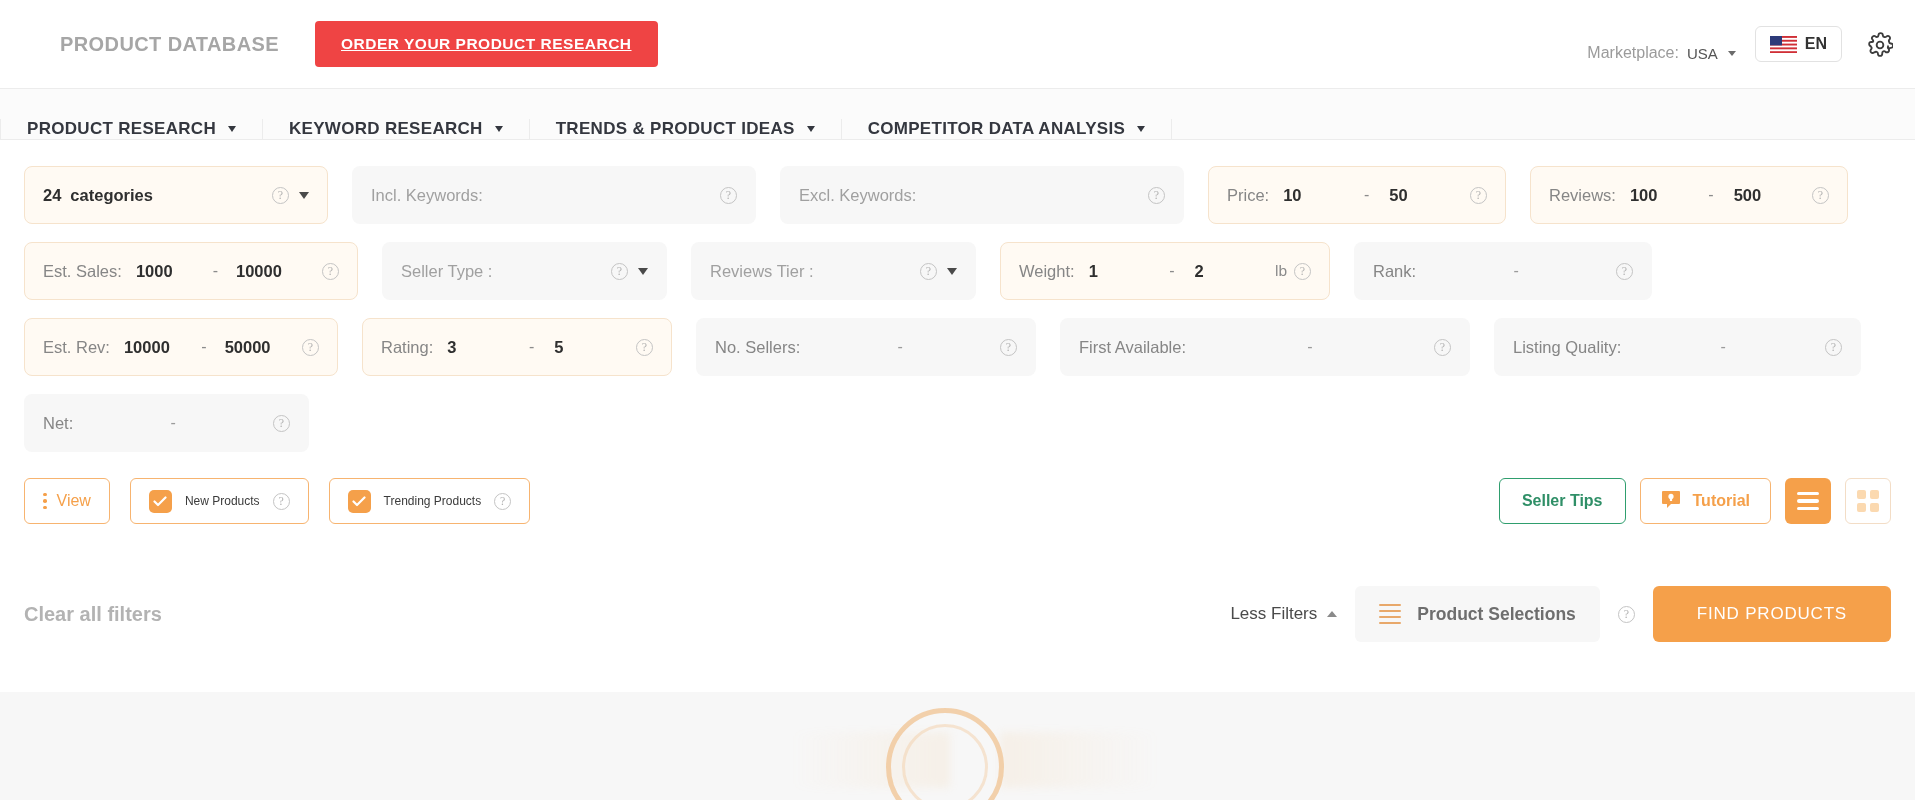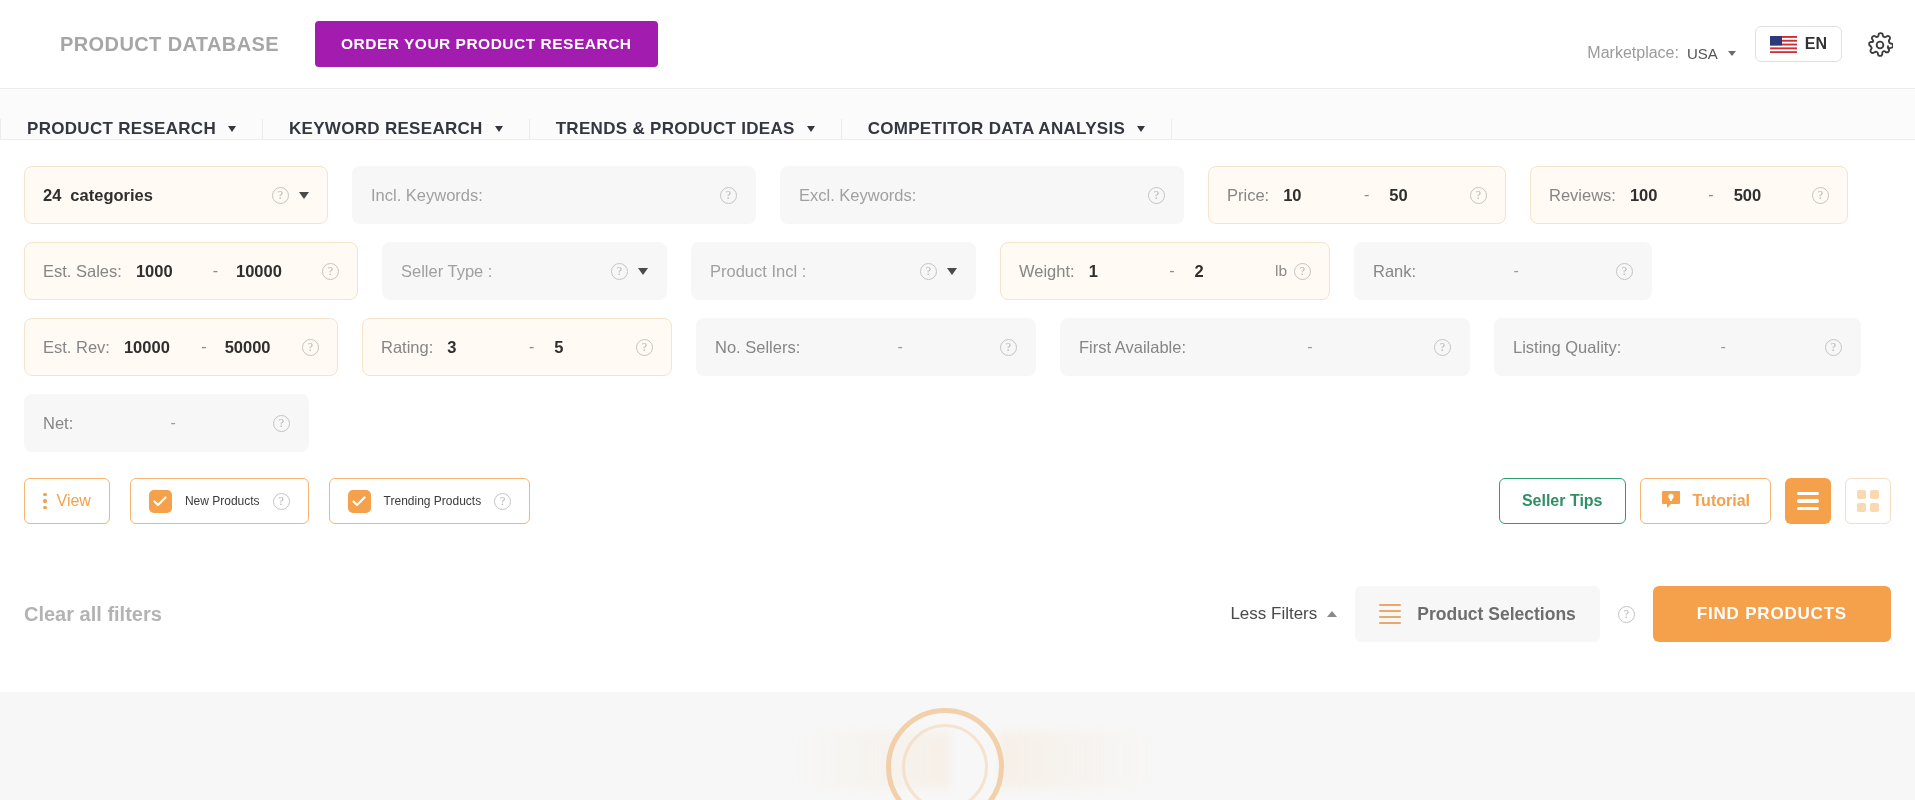--- a/index.html
+++ b/index.html
@@ -26,30 +26,31 @@
     margin-left: 38px;
     font-size: 20px;
     font-weight: bold;
     letter-spacing: 0.4px;
     color: #a6a6a6;
     text-decoration: none;
     white-space: nowrap;
   }
   .order-btn {
     margin-left: 36px;
-    background: #a21caf;
+    background: #ef4444;
     color: #ffffff;
     font-size: 15.5px;
     font-weight: bold;
     letter-spacing: 0.5px;
     border: none;
     border-radius: 4px;
     padding: 14px 26px;
     cursor: pointer;
     white-space: nowrap;
+    text-decoration: underline;
   }
 
   .header-right {
     margin-left: auto;
     display: flex;
     align-items: flex-end;
     gap: 19px;
   }
   .marketplace-wrap { display: flex; align-items: center; gap: 8px; }
   .marketplace-label { font-size: 16px; color: #9b9b9b; }
@@ -262,21 +263,21 @@
   .sliders { display: flex; flex-direction: column; gap: 3.5px; width: 22px; }
   .sliders i { display: block; height: 2.5px; background: #e8a86a; border-radius: 2px; }
   .find-btn {
     height: 56px;
     background: #f5a04a;
     color: #fff;
     border: none;
     border-radius: 6px;
     padding: 0 44px;
     font-size: 17px;
-    font-weight: bold;
+    font-weight: normal;
     letter-spacing: 0.8px;
     cursor: pointer;
   }
 
   
   .footer-band {
     position: absolute;
     left: 0; top: 692px;
     width: 1915px; height: 108px;
     background: #f7f7f7;
@@ -424,21 +425,21 @@
     </div>
 
     <div class="field plain" style="width:285px">
       <span class="f-placeholder">Seller Type :</span>
       <span class="spacer"></span>
       <span class="qmark">?</span>
       <span class="caret-f"></span>
     </div>
 
     <div class="field plain" style="width:285px">
-      <span class="f-placeholder">Product Incl :</span>
+      <span class="f-placeholder">Reviews Tier :</span>
       <span class="spacer"></span>
       <span class="qmark">?</span>
       <span class="caret-f"></span>
     </div>
 
     <div class="field active" style="width:330px">
       <span class="f-label">Weight:</span>
       <span class="f-val" style="margin-left:14px">1</span>
       <span class="spacer"></span>
       <span class="f-dash">-</span>

